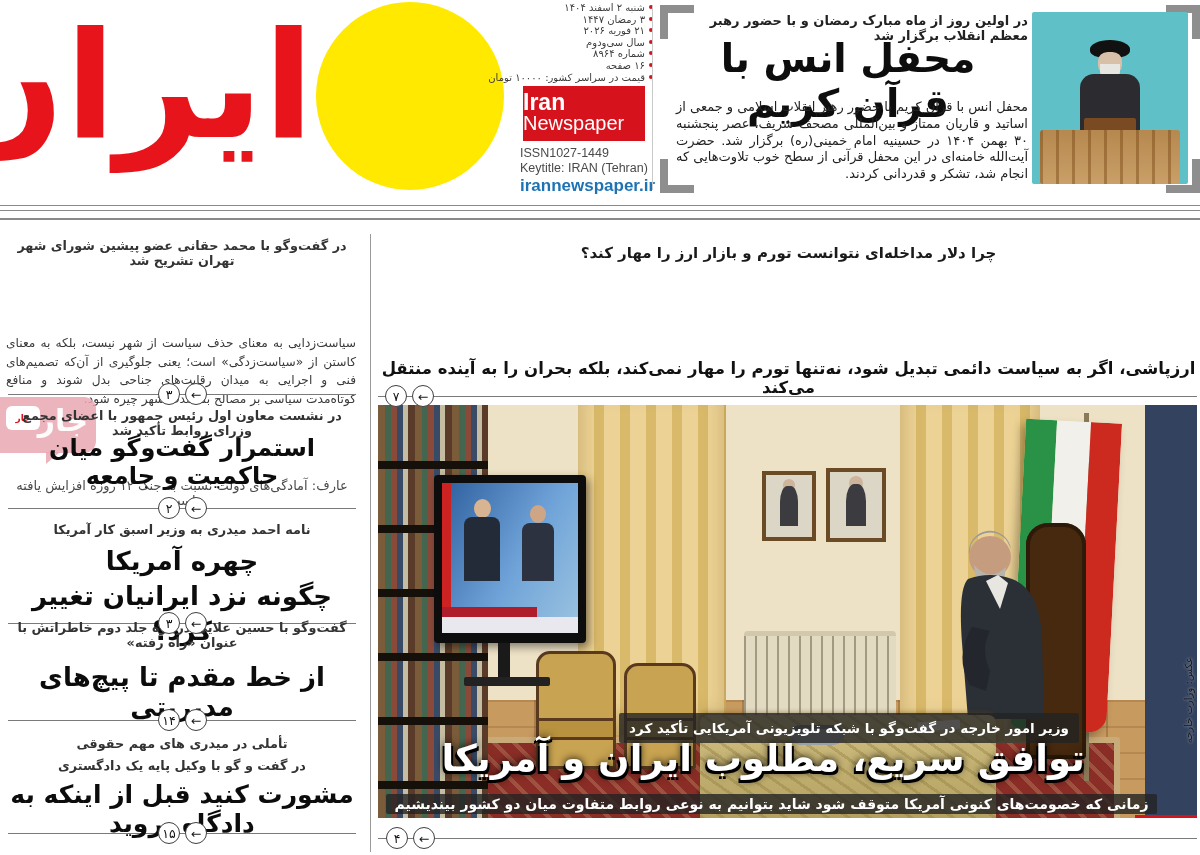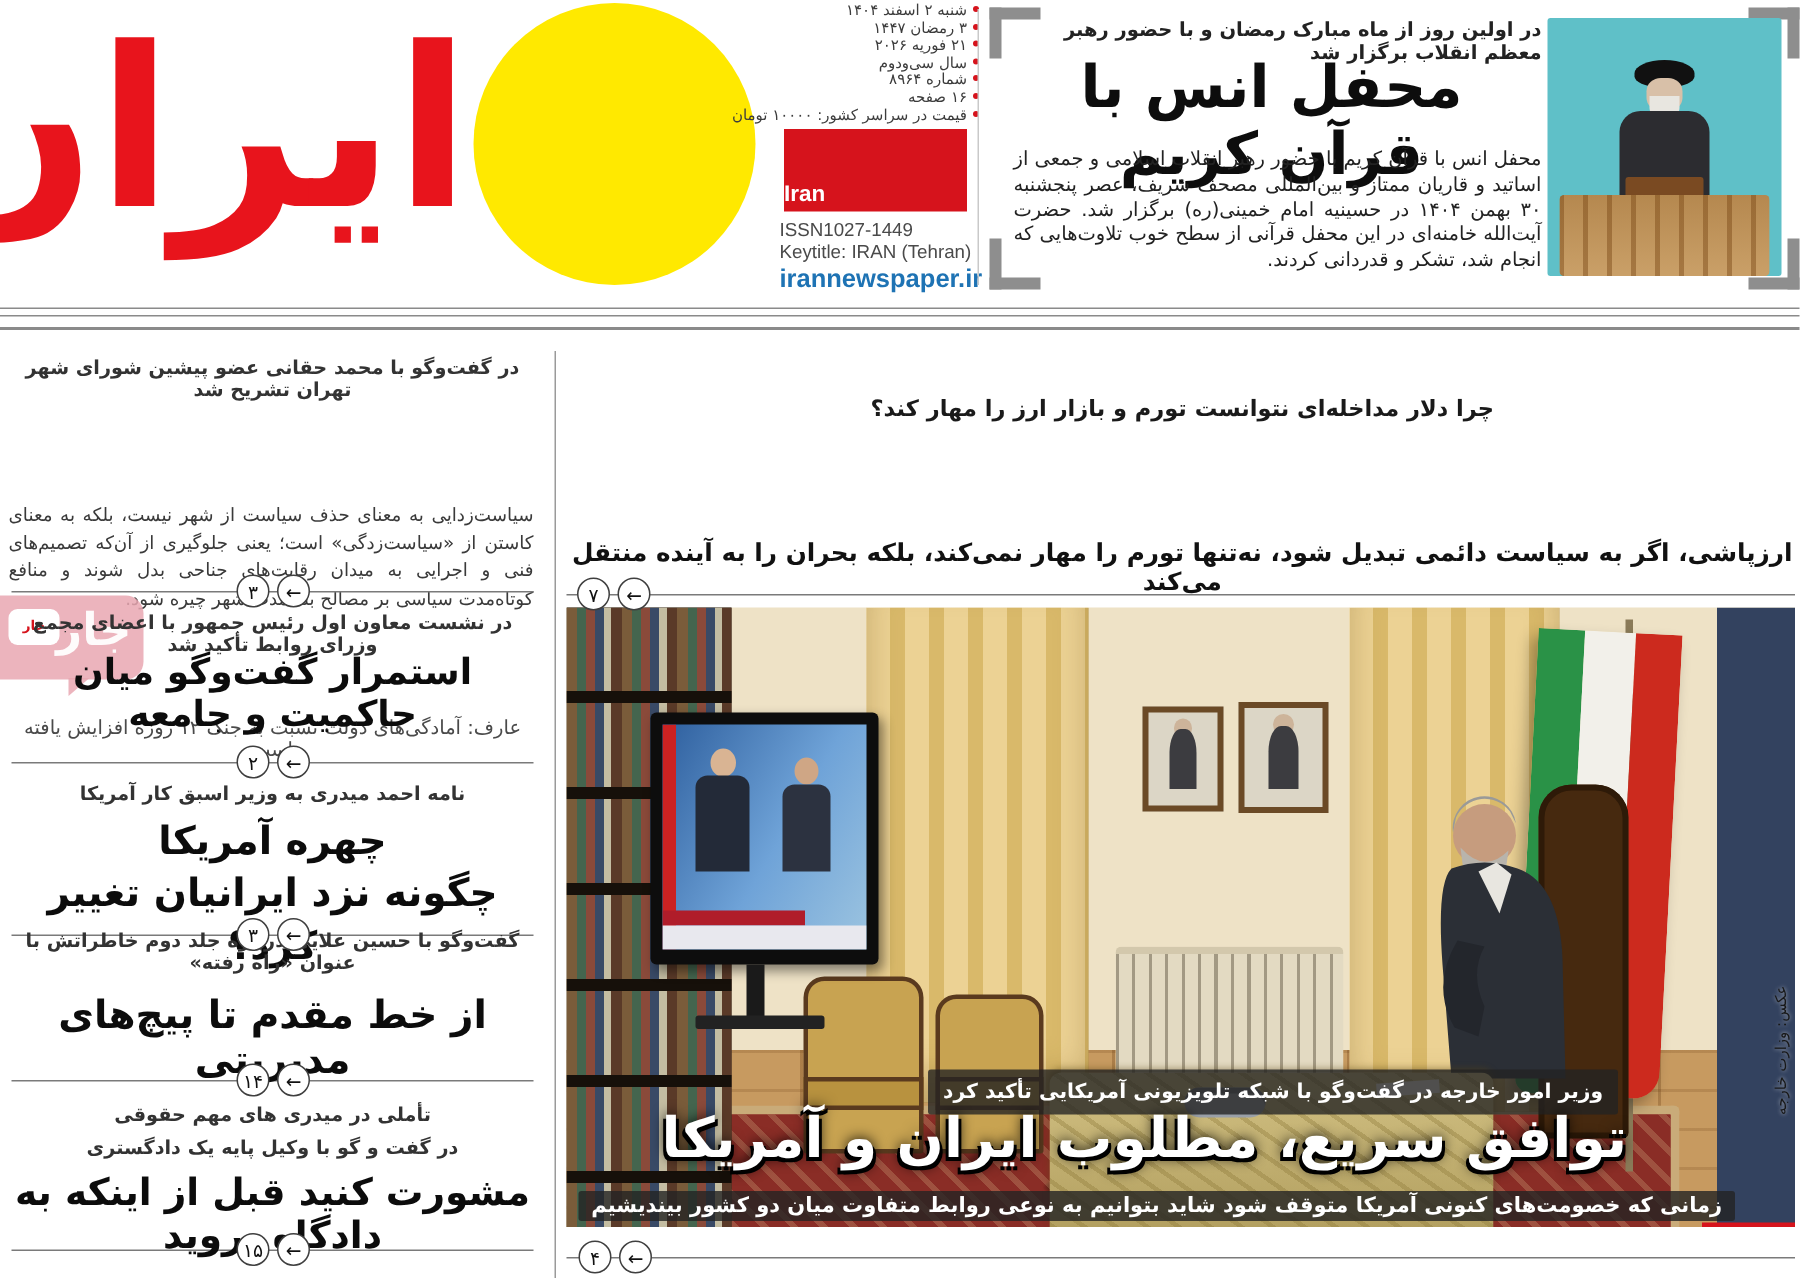--- a/index.html
+++ b/index.html
@@ -9,21 +9,21 @@
   
   .logo-fa{left:14px;top:-14px;width:300px;height:200px;color:#e8141c;
            font-size:148px;font-weight:bold;text-align:center;line-height:200px;}
   .sun{left:316px;top:2px;width:188px;height:188px;border-radius:50%;background:#ffe900;}
   .dates{left:515px;top:2px;width:138px;font-size:10px;line-height:11.6px;color:#3c3c3c;}
   .dates div{white-space:nowrap;}
   .dates div::before{content:"";display:inline-block;width:4px;height:4px;background:#d6131c;
                      border-radius:50%;margin-left:4px;vertical-align:2px;}
   .enlogo{left:523px;top:86px;width:122px;height:55px;background:#d6131c;color:#fff;
           font-family:"Liberation Sans",sans-serif;direction:ltr;padding:6px 8px 0 0;box-sizing:border-box;}
-  .enlogo .l1{font-weight:bold;font-size:15px;line-height:20px;margin-top:28px;}
+  .enlogo .l1{font-weight:bold;font-size:23px;line-height:20px;}
   .enlogo .l2{font-size:20px;line-height:22px;font-weight:normal;}
   .issn{left:520px;top:146px;width:130px;direction:ltr;text-align:left;color:#4a4a4a;
         font-family:"Liberation Sans",sans-serif;font-size:12.5px;line-height:15px;}
   .site{left:520px;top:176px;width:132px;direction:ltr;text-align:left;color:#1e73b4;
         font-family:"Liberation Sans",sans-serif;font-size:17px;font-weight:bold;}
   .vline{border-left:1px solid #c9c9c9;}
   
   .corner{position:absolute;width:26px;height:26px;border:8px solid #8e8e8e;}
   .c-tl{border-right:none;border-bottom:none}.c-tr{border-left:none;border-bottom:none}
   .c-bl{border-right:none;border-top:none}.c-br{border-left:none;border-top:none}
@@ -46,21 +46,21 @@
   .hrule{border-top:1px solid #7a7a7a;}
   .pagecirc{display:flex;gap:5px;align-items:center;z-index:3;}
   .circ{width:22px;height:22px;border:1.5px solid #3f3f3f;border-radius:50%;background:#fff;
         display:flex;align-items:center;justify-content:center;font-size:12.5px;color:#111;box-sizing:border-box;}
   
   .skicker{left:6px;width:352px;text-align:center;font-size:12.8px;font-weight:600;color:#333;z-index:2;}
   .shead{left:4px;width:356px;text-align:center;font-weight:bold;color:#0c0c0c;z-index:2;}
   .sbody{left:6px;width:350px;font-size:12.2px;line-height:18.5px;text-align:justify;color:#3a3a3a;}
   .ssub{left:6px;width:352px;text-align:center;font-size:13px;color:#4a4a4a;}
   
-  .lkicker{left:380px;top:244px;width:817px;text-align:center;font-size:15px;font-weight:bold;color:#1a1a1a;margin-top:19px;}
+  .lkicker{left:380px;top:244px;width:817px;text-align:center;font-size:15px;font-weight:bold;color:#1a1a1a;}
   .lhead{left:380px;top:258px;width:817px;text-align:center;font-size:76px;font-weight:bold;color:#000;
          -webkit-text-stroke:2.2px #000;letter-spacing:-1px;}
   .lsub{left:380px;top:359px;width:817px;text-align:center;font-size:16.5px;font-weight:bold;color:#111;}
   
   .photo{left:378px;top:405px;width:819px;height:413px;background:#eee2c6;overflow:hidden;}
   .floor{position:absolute;left:0;top:295px;width:100%;height:118px;background:#c79a60;
          background-image:repeating-linear-gradient(90deg,rgba(100,55,15,.28) 0 2px,transparent 2px 52px),
          repeating-linear-gradient(180deg,rgba(100,55,15,.18) 0 2px,transparent 2px 26px);}
   .carpet{position:absolute;left:70px;top:332px;width:660px;height:81px;background:#8a2d26;
           border:6px solid #c9ab79;border-bottom:none;border-radius:4px 4px 0 0;

